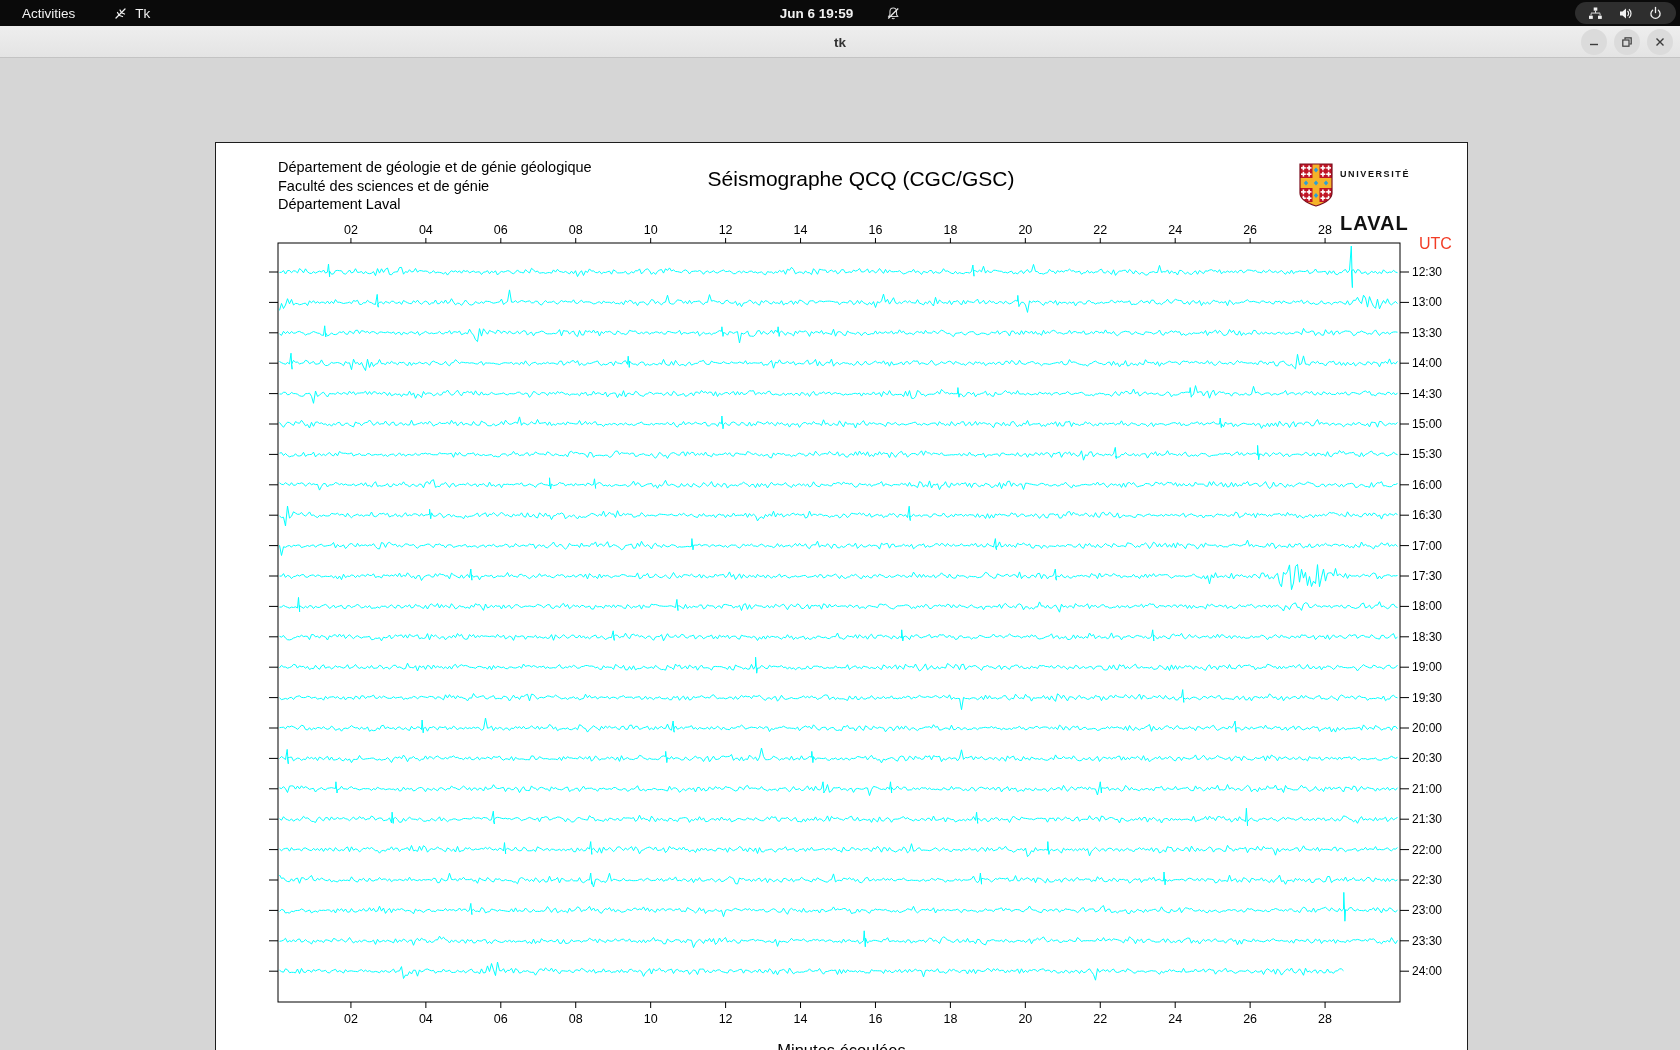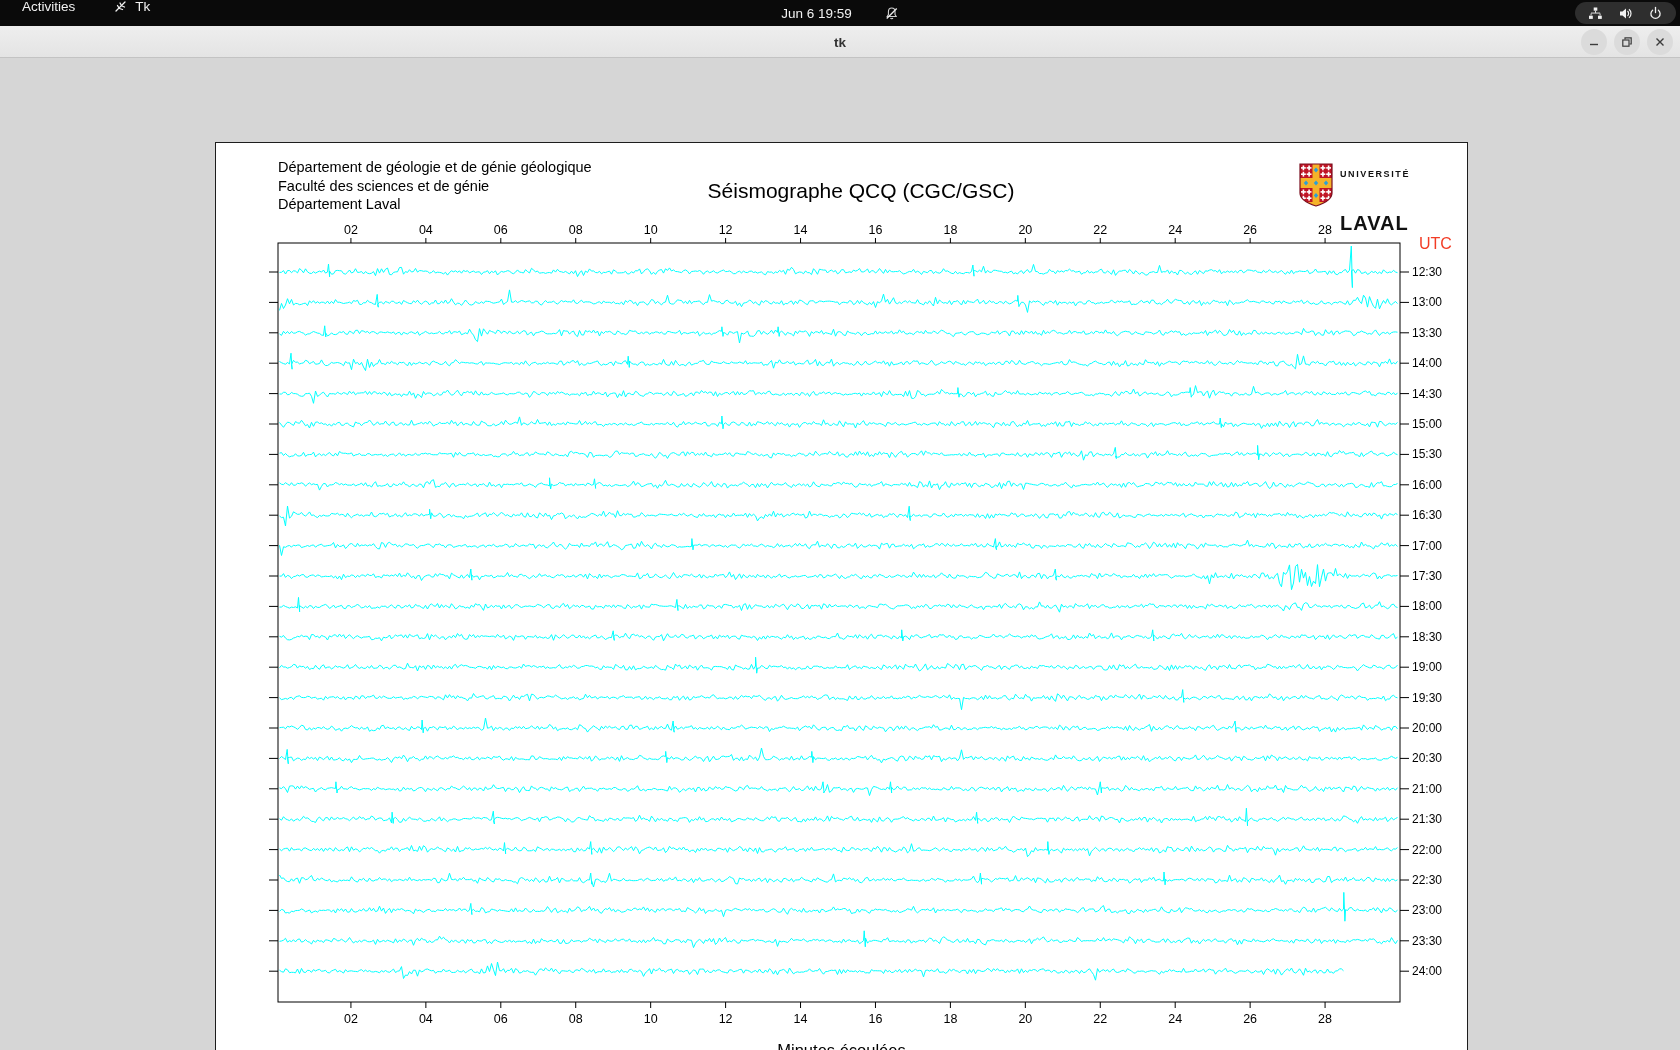--- a/index.html
+++ b/index.html
@@ -4,24 +4,24 @@
 <style>
   * { margin:0; padding:0; box-sizing:border-box; }
   html,body { width:1680px; height:1050px; overflow:hidden;
     font-family:"Liberation Sans", sans-serif; background:#d6d6d6; }
 
   
   .topbar { position:absolute; left:0; top:0; width:1680px; height:26px;
     background:#0a0a0a; color:#f1f1f1; display:flex; align-items:center;
     font-size:13.5px; z-index:30; }
   .topbar .left { display:flex; align-items:center; gap:26px; padding-left:16px; }
-  .tb-btn { display:flex; gap:7px; height:29px; padding:0 6px;
+  .tb-btn { display:flex; align-items:center; gap:7px; height:29px; padding:0 6px;
     cursor:default; }
   .topbar .center { position:absolute; left:50%; transform:translateX(-50%);
-    display:flex; align-items:center; gap:32px; font-weight:400; }
+    display:flex; align-items:center; gap:32px; font-weight:700; }
   .topbar .right { position:absolute; right:4px; top:2px; }
   .tray-pill { display:flex; align-items:center; gap:15px; background:#2e2e2e;
     border-radius:12px; height:22px; padding:0 13px; }
   .tray-pill svg, .center svg, .tb-btn svg { display:block; }
 
   
   .titlebar { position:absolute; left:0; top:26px; width:1680px; height:32px;
     background:linear-gradient(#eeeeee,#e4e4e4); border-bottom:1px solid #c3c3c3;
     z-index:20; }
   .titlebar .win-title { position:absolute; left:0; right:0; top:0; height:32px;
@@ -32,21 +32,21 @@
     display:flex; align-items:center; justify-content:center; cursor:pointer; }
 
   
   .content { position:absolute; left:0; top:58px; width:1540px; height:992px;
     background:#d6d6d6; }
   .sheet { position:absolute; left:215px; top:84px; width:1253px; height:956px;
     background:#ffffff; border:1px solid #1d1d1d; }
 
   .inst-block { position:absolute; left:62px; top:15px; font-size:14.5px;
     line-height:18.5px; color:#000; white-space:nowrap; }
-  .sheet-title { position:absolute; left:0; right:0; top:36px; text-align:center;
+  .sheet-title { position:absolute; left:0; right:0; top:24px; text-align:center;
     font-size:21px; color:#000;padding-left:39px; }
 
   .logo { position:absolute; left:1083px; top:20px; display:flex;
     align-items:flex-start; gap:7px; }
   .logo-text { display:flex; flex-direction:column; padding-top:6px;gap:32px; }
   .logo-small { font-size:9px; font-weight:700; letter-spacing:1.6px; color:#111; }
   .logo-large { font-size:20px; font-weight:700; letter-spacing:1px; color:#111;
     line-height:24px; }
 
   .utc-label { position:absolute; left:1191px; top:92px; font-size:16px;

